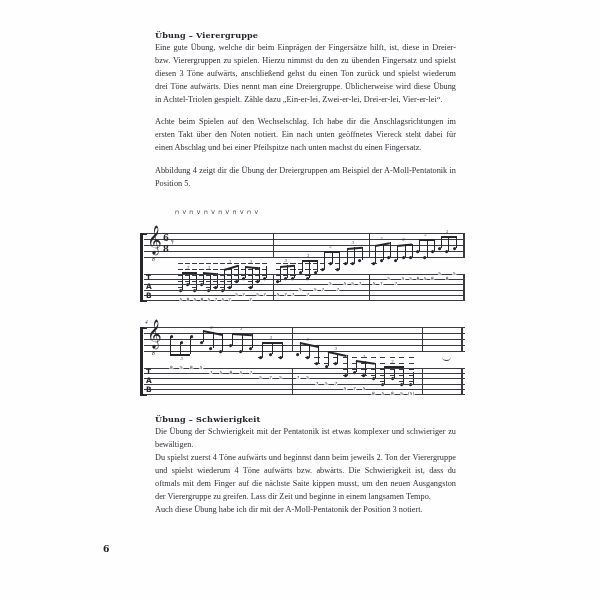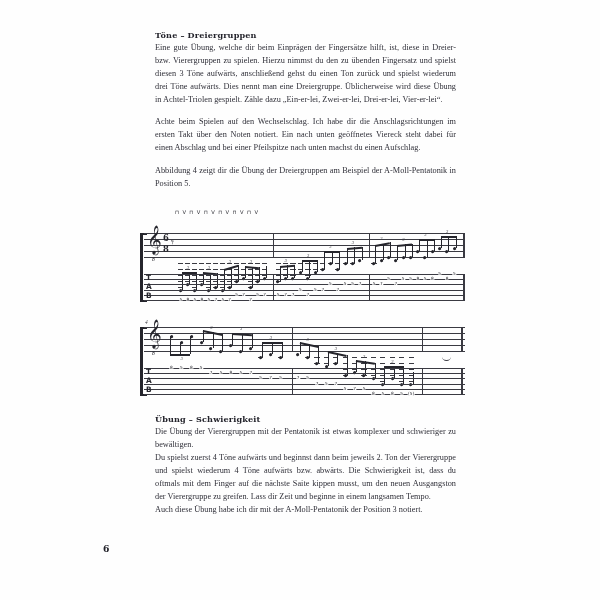--- a/index.html
+++ b/index.html
@@ -254,23 +254,23 @@
     font-weight: bold;
     color: #23232b;
   }
 </style>
 </head>
 <body>
 
 <div class="page">
 
   <div class="content">
-    <h2 class="section-heading">Töne – Dreiergruppen</h2>
+    <h2 class="section-heading">Übung – Vierergruppe</h2>
     <p class="body-para tight">Eine gute Übung, welche dir beim Einprägen der Fingersätze hilft, ist, diese in Dreier- bzw. Vierergruppen zu spielen. Hierzu nimmst du den zu übenden Fingersatz und spielst diesen 3 Töne aufwärts, anschließend gehst du einen Ton zurück und spielst wiederum drei Töne aufwärts. Dies nennt man eine Dreiergruppe. Üblicherweise wird diese Übung in Achtel-Triolen gespielt. Zähle dazu „Ein-er-lei, Zwei-er-lei, Drei-er-lei, Vier-er-lei“.</p>
-    <p class="body-para gap">Achte beim Spielen auf den Wechselschlag. Ich habe dir die Anschlagsrichtungen im ersten Takt über den Noten notiert. Ein nach unten geöffnetes Viereck steht dabei für einen Abschlag und bei einer Pfeilspitze nach unten machst du einen Aufschlag.</p>
+    <p class="body-para gap">Achte beim Spielen auf den Wechselschlag. Ich habe dir die Anschlagsrichtungen im ersten Takt über den Noten notiert. Ein nach unten geöffnetes Viereck steht dabei für einen Abschlag und bei einer Pfeilspitze nach unten machst du einen Fingersatz.</p>
     <p class="body-para gap">Abbildung 4 zeigt dir die Übung der Dreiergruppen am Beispiel der A-Moll-Pentatonik in Position 5.</p>
   </div>
 
   <div class="music-block">
 
     <div class="system" id="system-1">
       <div class="sys-inner">
         <div class="bracket" style="top:14px;height:69px;"></div>
         <div class="bracket-cap" style="top:14px;"></div>
         <div class="bracket-cap" style="top:81px;"></div>
@@ -735,19 +735,19 @@
               <div class="tabnum" style="left: 257.706px; top: 26px;">5</div>
               <div class="tabnum" style="left: 267.118px; top: 26px;">(5)</div>
             </div>
         </div>
       </div>
     </div>
   </div>
 
   <div class="content" style="top:414px;">
     <h2 class="section-heading">Übung – Schwierigkeit</h2>
-    <p class="body-para tight">Die Übung der Vierergruppen mit der Pentatonik ist etwas komplexer und schwieriger zu bewältigen.</p>
+    <p class="body-para tight">Die Übung der Schwierigkeit mit der Pentatonik ist etwas komplexer und schwieriger zu bewältigen.</p>
     <p class="body-para tight">Du spielst zuerst 4 Töne aufwärts und beginnst dann beim jeweils 2. Ton der Vierergruppe und spielst wiederum 4 Töne aufwärts bzw. abwärts. Die Schwierigkeit ist, dass du oftmals mit dem Finger auf die nächste Saite kippen musst, um den neuen Ausgangston der Vierergruppe zu greifen. Lass dir Zeit und beginne in einem langsamen Tempo.</p>
     <p class="body-para tight">Auch diese Übung habe ich dir mit der A-Moll-Pentatonik der Position 3 notiert.</p>
   </div>
 
   <div class="page-number">6</div>
 </div>
 
 </body></html>

